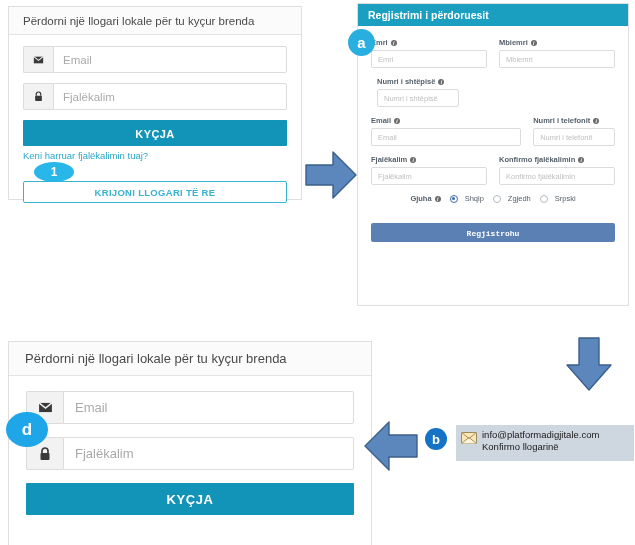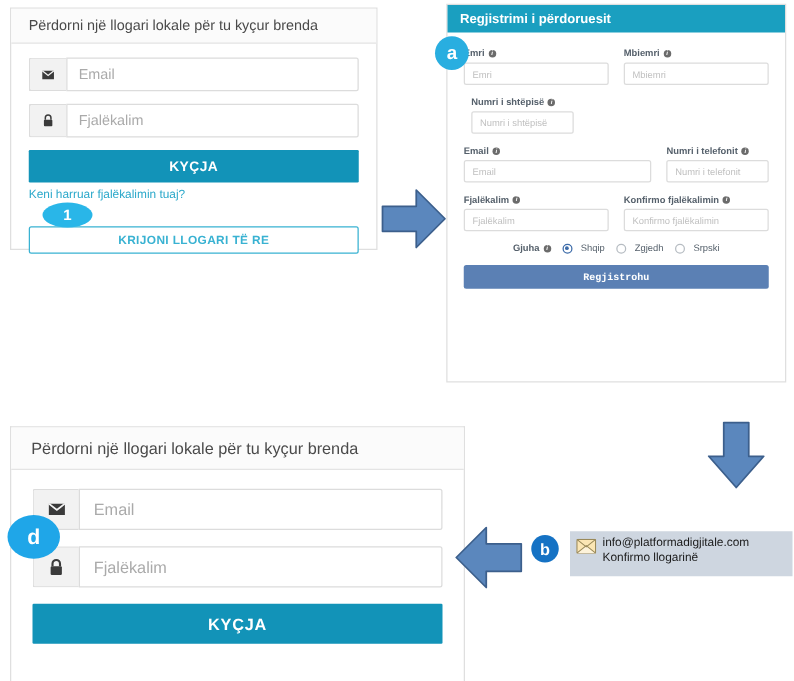--- a/index.html
+++ b/index.html
@@ -203,21 +203,21 @@
     border-left: 2.5px solid transparent;
     border-right: 2.5px solid transparent;
     border-top: 3.5px solid #8a8a8a;
   }
 
   .radio-row {
     display: flex;
     align-items: center;
     justify-content: center;
     gap: 9px;
-    margin: 4px 0 9px 0;
+    margin: 4px 0 20px 0;
   }
   .radio-item {
     display: flex;
     align-items: center;
     gap: 7px;
     font-size: 7.5px;
     color: #55606b;
     cursor: pointer;
   }
   .radio-circle {

